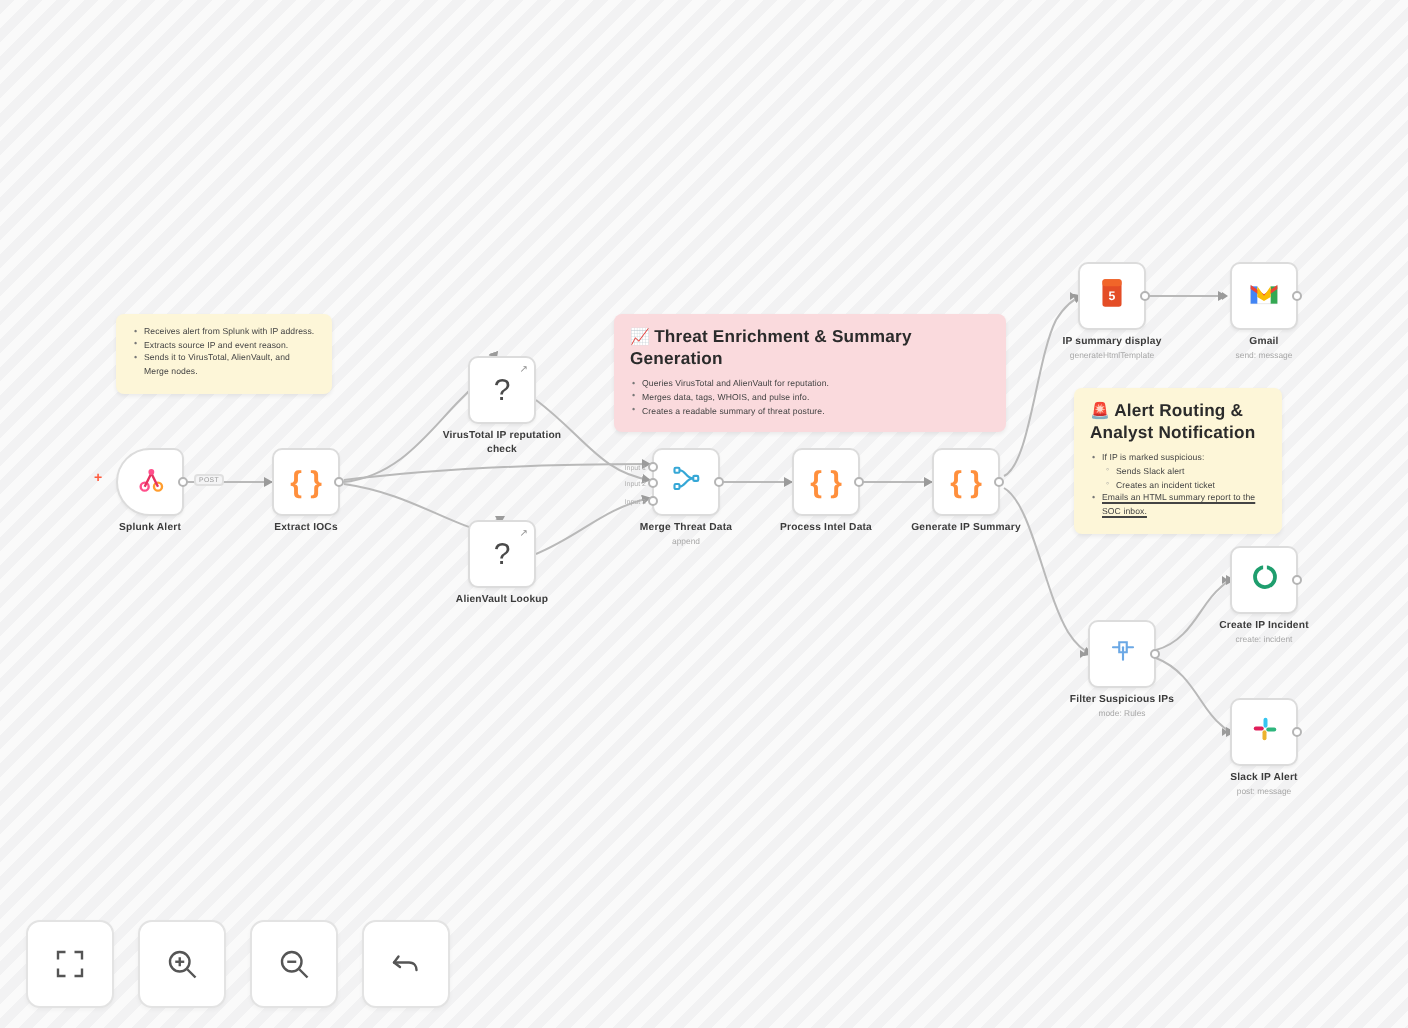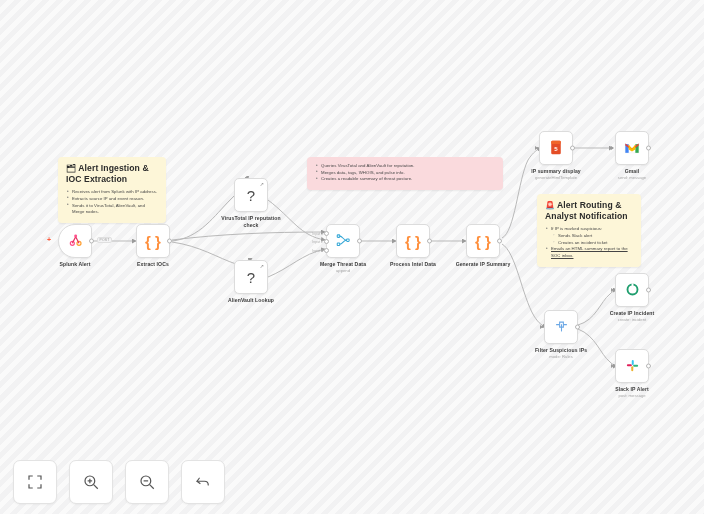--- a/index.html
+++ b/index.html
@@ -200,31 +200,31 @@
 
       <path d="M502,244 C516,252 522,296 534,316 C539,324 543,326 546,327" marker-end="url(#ar)"></path>
 
       <path d="M578,325 C596,320 600,302 610,294 C613,291 615,290 617,290" marker-end="url(#ar)"></path>
 
       <path d="M578,329 C596,336 600,354 610,362 C613,365 615,366 617,366" marker-end="url(#ar)"></path>
     </g>
   </svg>
 
   <div class="note note-yellow" style="left:58px; top:157px; width:108px;">
-    <div class="note-title">
-      <span class="emoji">🗂</span><span>Alert Ingestion &amp; IOC Extraction</span>
-    </div>
     <ul>
       <li>Receives alert from Splunk with IP address.</li>
       <li>Extracts source IP and event reason.</li>
       <li>Sends it to VirusTotal, AlienVault, and Merge nodes.</li>
     </ul>
   </div>
 
   <div class="note note-pink" style="left:307px; top:157px; width:196px;">
+    <div class="note-title">
+      <span class="emoji">📈</span><span>Threat Enrichment &amp; Summary Generation</span>
+    </div>
     <ul>
       <li>Queries VirusTotal and AlienVault for reputation.</li>
       <li>Merges data, tags, WHOIS, and pulse info.</li>
       <li>Creates a readable summary of threat posture.</li>
     </ul>
   </div>
 
   <div class="note note-yellow" style="left:537px; top:194px; width:104px;">
     <div class="note-title">
       <span class="emoji">🚨</span><span>Alert Routing &amp; Analyst Notification</span>

